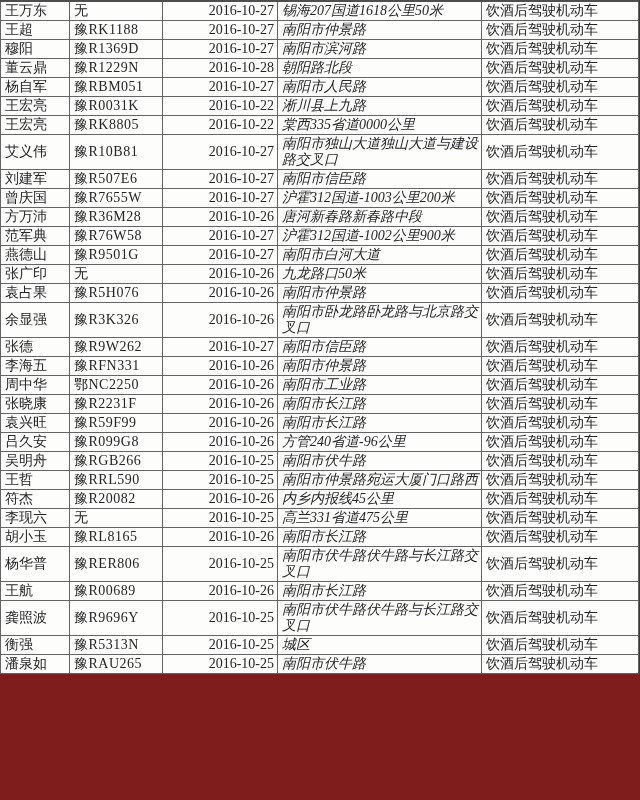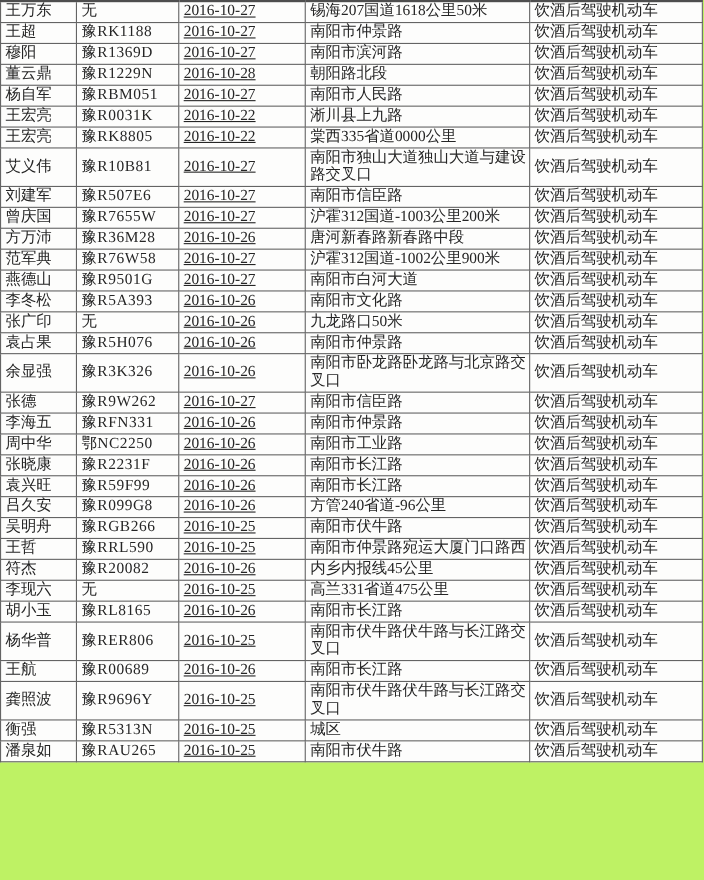--- a/index.html
+++ b/index.html
@@ -5,21 +5,21 @@
   * { box-sizing: border-box; }
   html, body {
     margin: 0; padding: 0;
     width: 640px; height: 800px;
     overflow: hidden;
     background: #fbfbfa;
   }
   .table-wrap {
     width: 640px; height: 800px;
     overflow: hidden;
-    background: #bef264;
+    background: #7f1d1d;
   }
   table.violations {
     border-collapse: collapse;
     table-layout: fixed;
     width: 638px;
     margin: 0;
     background: #fdfdfc;
   }
   table.violations td {
     border: 1px solid #646464;
@@ -27,22 +27,22 @@
     font-family: "Liberation Serif", "DejaVu Serif", serif;
     font-size: 14px;
     line-height: 16px;
     color: #252525;
     overflow: hidden;
     word-break: break-all;
     vertical-align: middle;
   }
   td.c-name     { width: 69px; }
   td.c-plate    { width: 93px; letter-spacing: 0.5px; }
-  td.c-date     { width: 115px; text-align: left; padding-right: 6px; text-decoration: underline; }
-  td.c-location { width: 204px; }
+  td.c-date     { width: 115px; text-align: right; padding-right: 6px; }
+  td.c-location { width: 204px; font-style: italic; }
   td.c-violation{ width: 157px; }
   tr.table-row:first-child td { border-top: 2px solid #4e4e4e; }
 </style>
 </head>
 <body>
 
 <div class="table-wrap">
   <table class="violations">
     <colgroup>
       <col style="width:69px">
@@ -137,27 +137,20 @@
           <td class="c-violation">饮酒后驾驶机动车</td>
         </tr>
         <tr class="table-row">
           <td class="c-name">燕德山</td>
           <td class="c-plate">豫R9501G</td>
           <td class="c-date">2016-10-27</td>
           <td class="c-location">南阳市白河大道</td>
           <td class="c-violation">饮酒后驾驶机动车</td>
         </tr>
         <tr class="table-row">
-          <td class="c-name">李冬松</td>
-          <td class="c-plate">豫R5A393</td>
-          <td class="c-date">2016-10-26</td>
-          <td class="c-location">南阳市文化路</td>
-          <td class="c-violation">饮酒后驾驶机动车</td>
-        </tr>
-        <tr class="table-row">
           <td class="c-name">张广印</td>
           <td class="c-plate">无</td>
           <td class="c-date">2016-10-26</td>
           <td class="c-location">九龙路口50米</td>
           <td class="c-violation">饮酒后驾驶机动车</td>
         </tr>
         <tr class="table-row">
           <td class="c-name">袁占果</td>
           <td class="c-plate">豫R5H076</td>
           <td class="c-date">2016-10-26</td>

